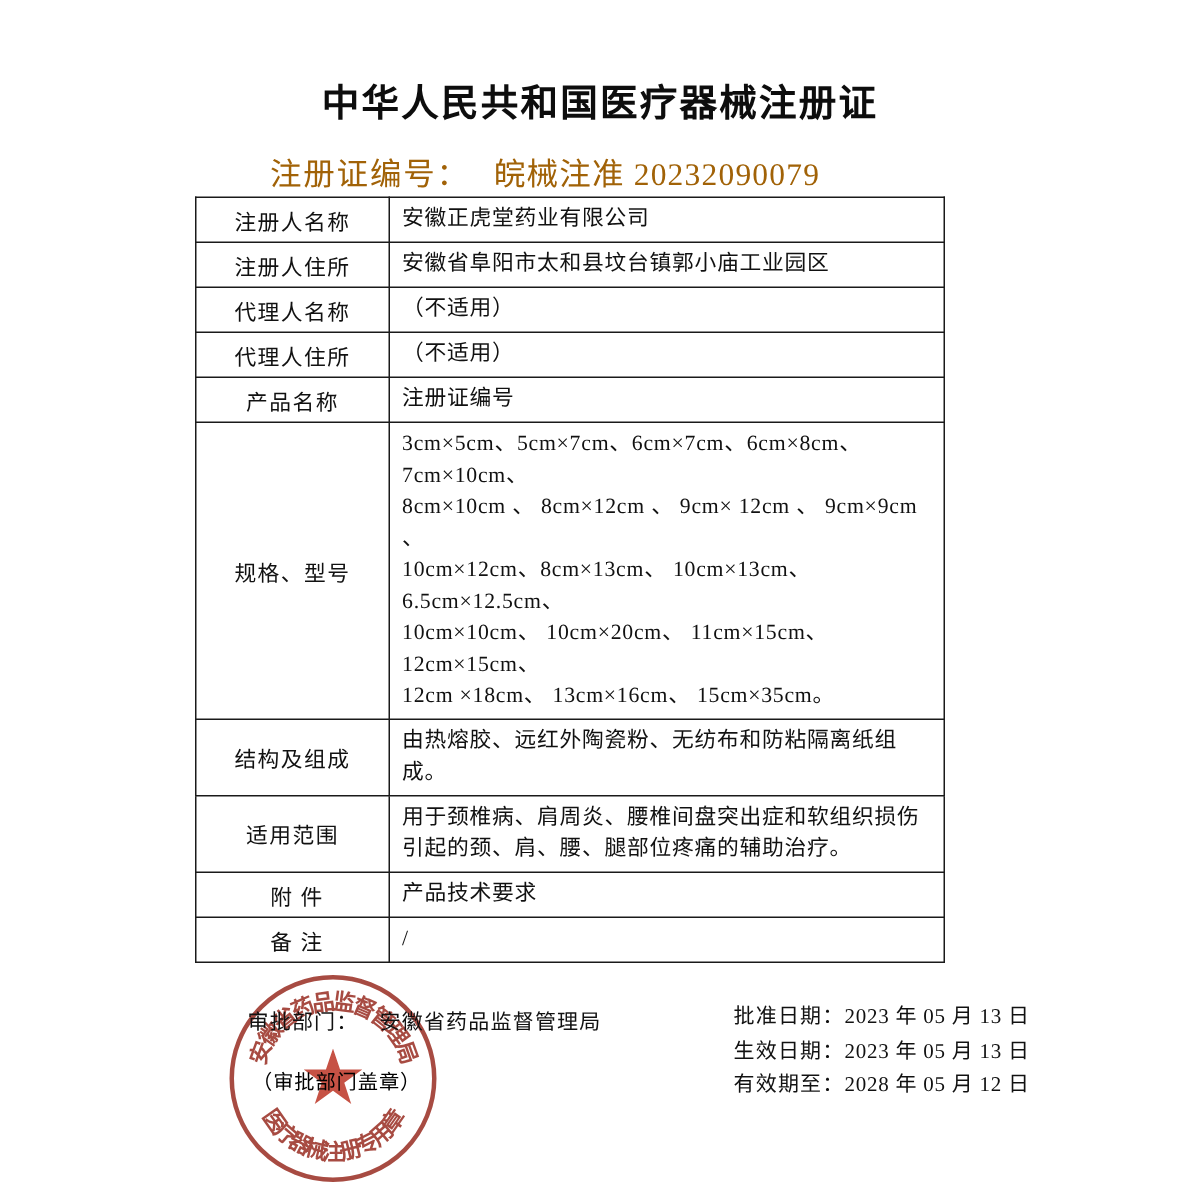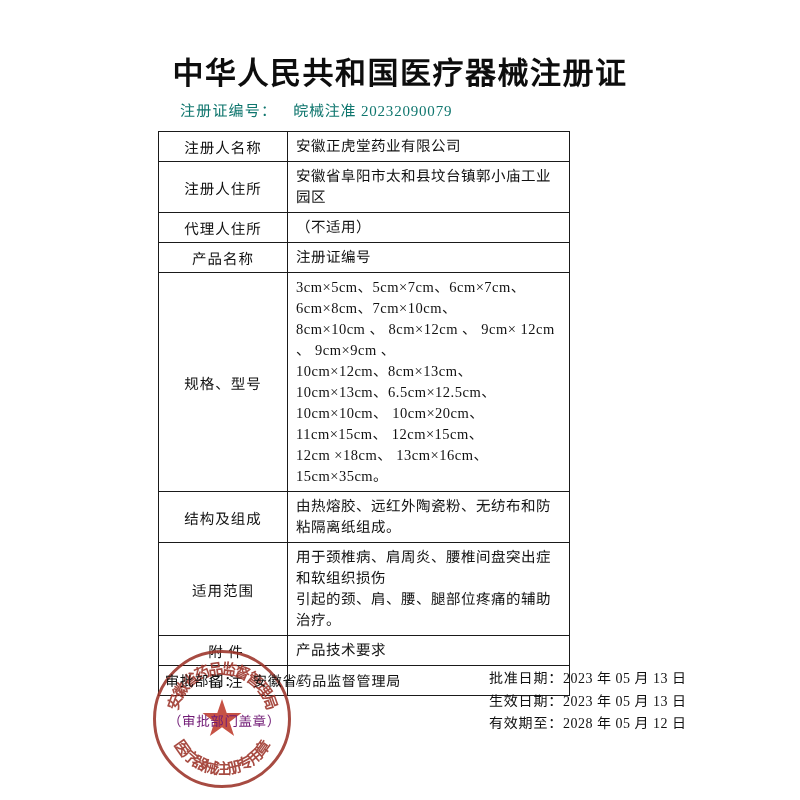--- a/index.html
+++ b/index.html
@@ -21,45 +21,45 @@
     inset: 0;
   }
 
   
   .doc-title {
     position: absolute;
     top: 48px;
     left: 0;
     width: 800px;
     text-align: center;
-    font-size: 31px;
+    font-size: 25px;
     font-weight: bold;
     letter-spacing: 1.5px;
     color: #0d0d0d;
   }
 
   
   .reg-line {
     position: absolute;
     top: 99px;
     left: 180px;
-    font-size: 15px;
+    font-size: 21px;
     letter-spacing: 0.6px;
-    color: #0f766e;
+    color: #a16207;
     white-space: nowrap;
   }
   .reg-line .reg-label { letter-spacing: 1.2px; }
   .reg-line .reg-value { margin-left: 16px; letter-spacing: 0.8px; }
 
   
   .cert-table {
     position: absolute;
-    left: 158px;
+    left: 130px;
     top: 131px;
-    width: 412px;
+    width: 500px;
     border-collapse: collapse;
     table-layout: fixed;
     background: transparent;
     padding-left: 37px;
   }
   .cert-table td {
     border: 1px solid #1a1a1a;
     padding: 0;
     vertical-align: middle;
   }
@@ -110,21 +110,21 @@
     white-space: nowrap;
     z-index: 3;
   }
   .approver-dept { margin-left: 14px; }
   .seal-note {
     position: absolute;
     left: 168px;
     top: 50px;
     font-size: 13.5px;
     letter-spacing: 0.6px;
-    color: #701a75;
+    color: #000000;
     white-space: nowrap;
     z-index: 3;
   }
 
   .dates-block {
     position: absolute;
     left: 489px;
     top: 8px;
     font-size: 14px;
     letter-spacing: 0.5px;
@@ -193,20 +193,24 @@
 
   <table class="cert-table">
     <tbody>
       <tr>
         <td class="label">注册人名称</td>
         <td class="value">安徽正虎堂药业有限公司</td>
       </tr>
       <tr>
         <td class="label">注册人住所</td>
         <td class="value">安徽省阜阳市太和县坟台镇郭小庙工业园区</td>
+      </tr>
+      <tr>
+        <td class="label">代理人名称</td>
+        <td class="value">（不适用）</td>
       </tr>
       <tr>
         <td class="label">代理人住所</td>
         <td class="value">（不适用）</td>
       </tr>
       <tr>
         <td class="label">产品名称</td>
         <td class="value">注册证编号</td>
       </tr>
       <tr>

